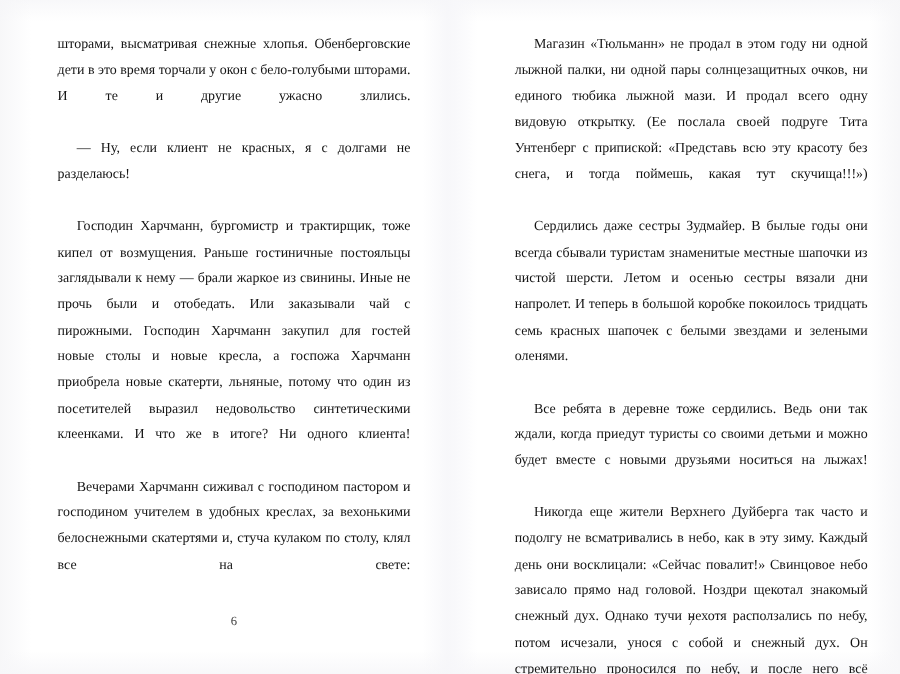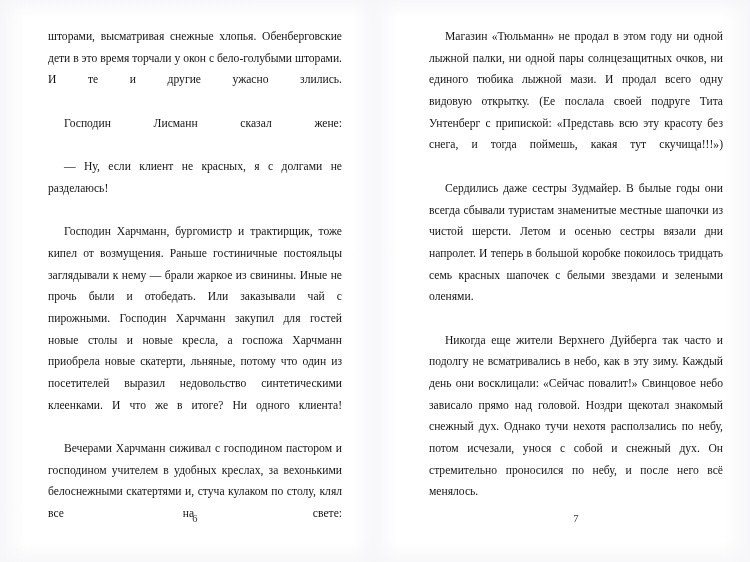--- a/index.html
+++ b/index.html
@@ -110,34 +110,34 @@
 <div class="spread">
 
   <div class="edge-shade-top"></div>
   <div class="edge-shade-left"></div>
   <div class="edge-shade-right"></div>
   <div class="edge-shade-bottom"></div>
 
   <div class="page page-left">
     <div class="text-block">
       <p class="cont">шторами, высматривая снежные хлопья. Обенберговские дети в это время торчали у окон с бело-голубыми шторами. И те и другие ужасно злились.</p>
-      <p>Господин Лисманн сказал жене:</p>
       <p>— Ну, если клиент не красных, я с долгами не разделаюсь!</p>
       <p>Господин Харчманн, бургомистр и трактирщик, тоже кипел от возмущения. Раньше гостиничные постояльцы заглядывали к нему — брали жаркое из свинины. Иные не прочь были и отобедать. Или заказывали чай с пирожными. Господин Харчманн закупил для гостей новые столы и новые кресла, а госпожа Харчманн приобрела новые скатерти, льняные, потому что один из посетителей выразил недовольство синтетическими клеенками. И что же в итоге? Ни одного клиента!</p>
       <p>Вечерами Харчманн сиживал с господином пастором и господином учителем в удобных креслах, за вехонькими белоснежными скатертями и, стуча кулаком по столу, клял все на свете:</p>
 
     </div>
     <div class="folio">6</div>
   </div>
 
   <div class="gutter-shade"></div>
 
   <div class="page page-right">
     <div class="text-block">
       <p>Магазин «Тюльманн» не продал в этом году ни одной лыжной палки, ни одной пары солнцезащитных очков, ни единого тюбика лыжной мази. И продал всего одну видовую открытку. (Ее послала своей подруге Тита Унтенберг с припиской: «Представь всю эту красоту без снега, и тогда поймешь, какая тут скучища!!!»)</p>
       <p>Сердились даже сестры Зудмайер. В былые годы они всегда сбывали туристам знаменитые местные шапочки из чистой шерсти. Летом и осенью сестры вязали дни напролет. И теперь в большой коробке покоилось тридцать семь красных шапочек с белыми звездами и зелеными оленями.</p>
+      <p>Все ребята в деревне тоже сердились. Ведь они так ждали, когда приедут туристы со своими детьми и можно будет вместе с новыми друзьями носиться на лыжах!</p>
       <p>Никогда еще жители Верхнего Дуйберга так часто и подолгу не всматривались в небо, как в эту зиму. Каждый день они восклицали: «Сейчас повалит!» Свинцовое небо зависало прямо над головой. Ноздри щекотал знакомый снежный дух. Однако тучи нехотя расползались по небу, потом исчезали, унося с собой и снежный дух. Он стремительно проносился по небу, и после него всё менялось.</p>
 
     </div>
     <div class="folio">7</div>
   </div>
 
 </div>
 
 </body></html>

